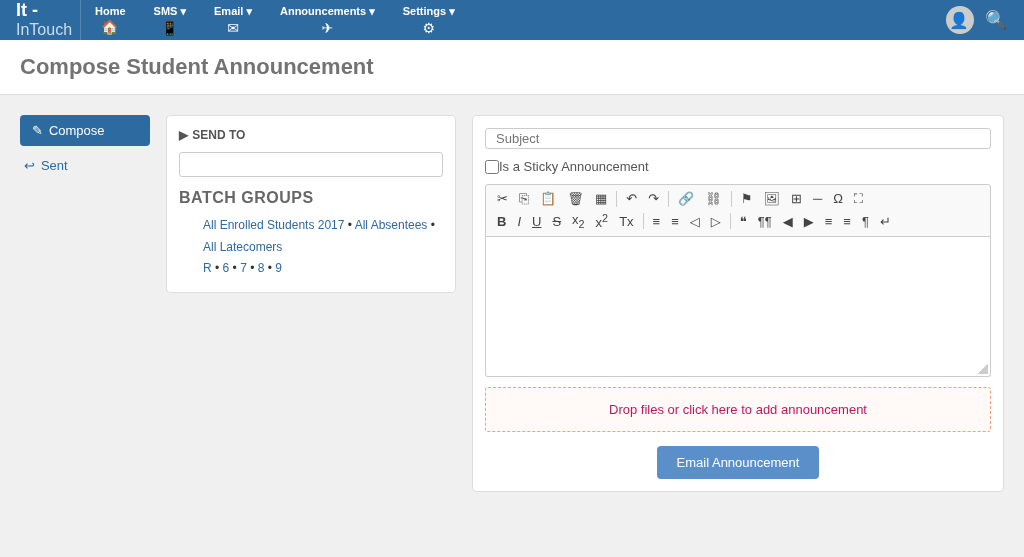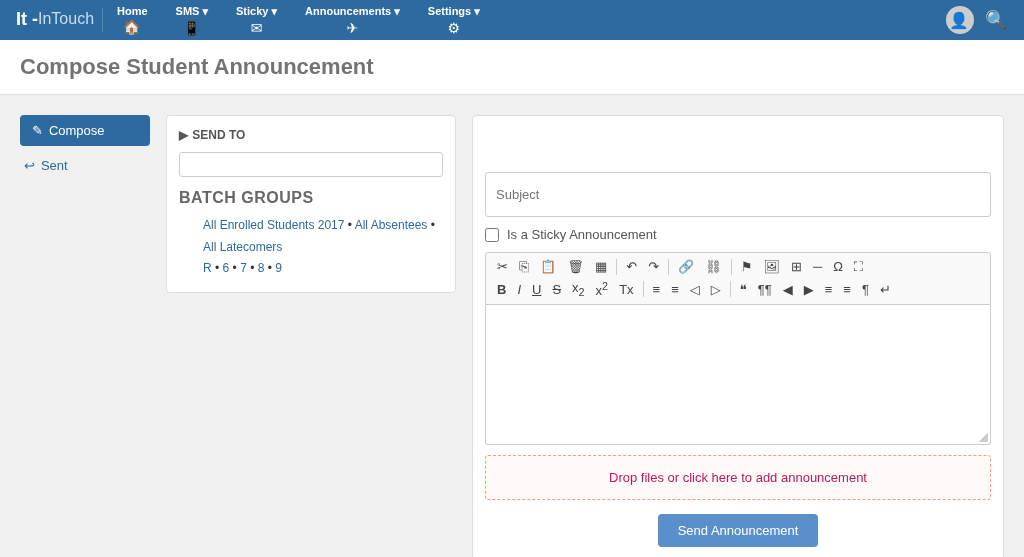--- a/index.html
+++ b/index.html
@@ -9,20 +9,21 @@
     .navbar {
       background: #2d6a9f;
       display: flex;
       align-items: center;
       height: 40px;
       padding: 0 8px;
       color: white;
     }
     .navbar-brand {
       display: flex;
+      flex-direction: column;
       align-items: flex-start;
       min-width: 70px;
       padding: 2px 8px;
       border-right: 1px solid rgba(255,255,255,0.2);
       line-height: 1.1;
     }
     .navbar-brand-it {
       font-size: 18px;
       font-weight: bold;
       color: white;
@@ -171,31 +172,30 @@
       flex: 1;
       background: white;
       border: 1px solid #ddd;
       border-radius: 4px;
       padding: 12px;
     }
     .subject-input {
       width: 100%;
       border: 1px solid #ccc;
       border-radius: 3px;
-      padding: 14px 10px;
+      padding: 2px 10px;
       font-size: 13px;
       margin-bottom: 10px;
       outline: none;
       color: #aaa;
-      margin-top: 44px;
     }
     .sticky-row {
       display: flex;
       align-items: center;
-      gap: 8px;
+      gap: 0;
       margin-bottom: 10px;
     }
     .sticky-checkbox {
       width: 14px; height: 14px;
       cursor: pointer;
     }
     .sticky-label { font-size: 13px; color: #555; }
 
     
     .editor-toolbar {
@@ -294,21 +294,21 @@
   <div class="navbar-items">
     <a class="nav-item">
       <span class="nav-label">Home</span>
       <span class="nav-icon">🏠</span>
     </a>
     <a class="nav-item">
       <span class="nav-label">SMS ▾</span>
       <span class="nav-icon">📱</span>
     </a>
     <a class="nav-item">
-      <span class="nav-label">Sticky ▾</span>
+      <span class="nav-label">Email ▾</span>
       <span class="nav-icon">✉</span>
     </a>
     <a class="nav-item">
       <span class="nav-label">Announcements ▾</span>
       <span class="nav-icon">✈</span>
     </a>
     <a class="nav-item">
       <span class="nav-label">Settings ▾</span>
       <span class="nav-icon">⚙</span>
     </a>
@@ -428,20 +428,20 @@
       </div>
 
       
       <div class="file-drop-area">
         <span>Drop files or click here to add announcement</span>
       </div>
 
       
       <div class="send-button-row">
         <button class="send-announcement-btn">
-          <span>Send Announcement</span>
+          <span>Email Announcement</span>
         </button>
       </div>
 
     </div>
 
   </div>
 </div>
 
 </body></html>

